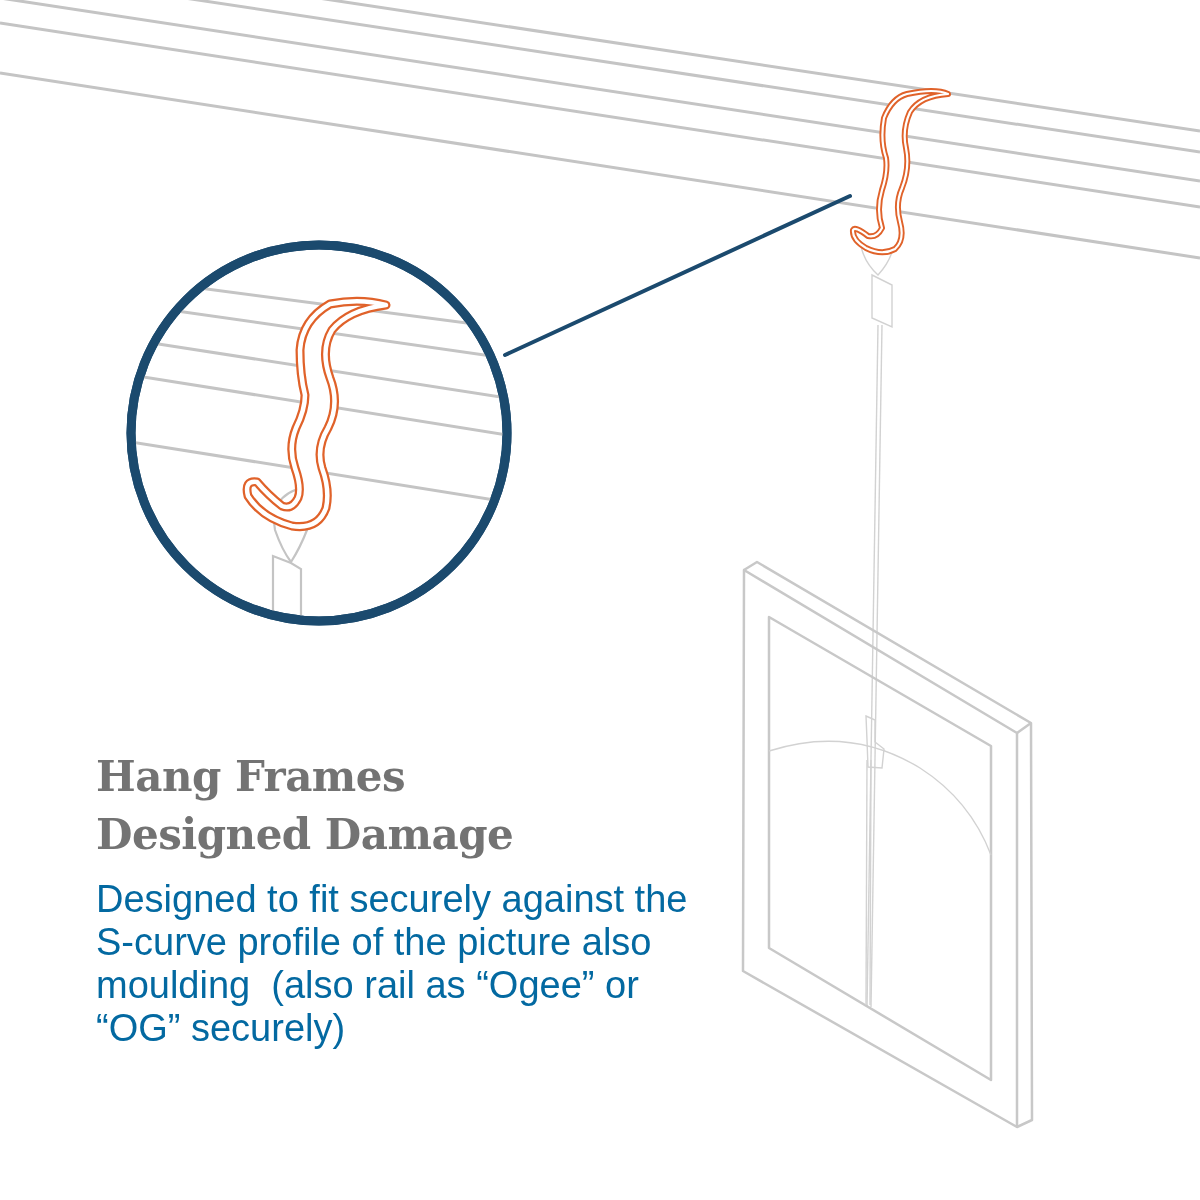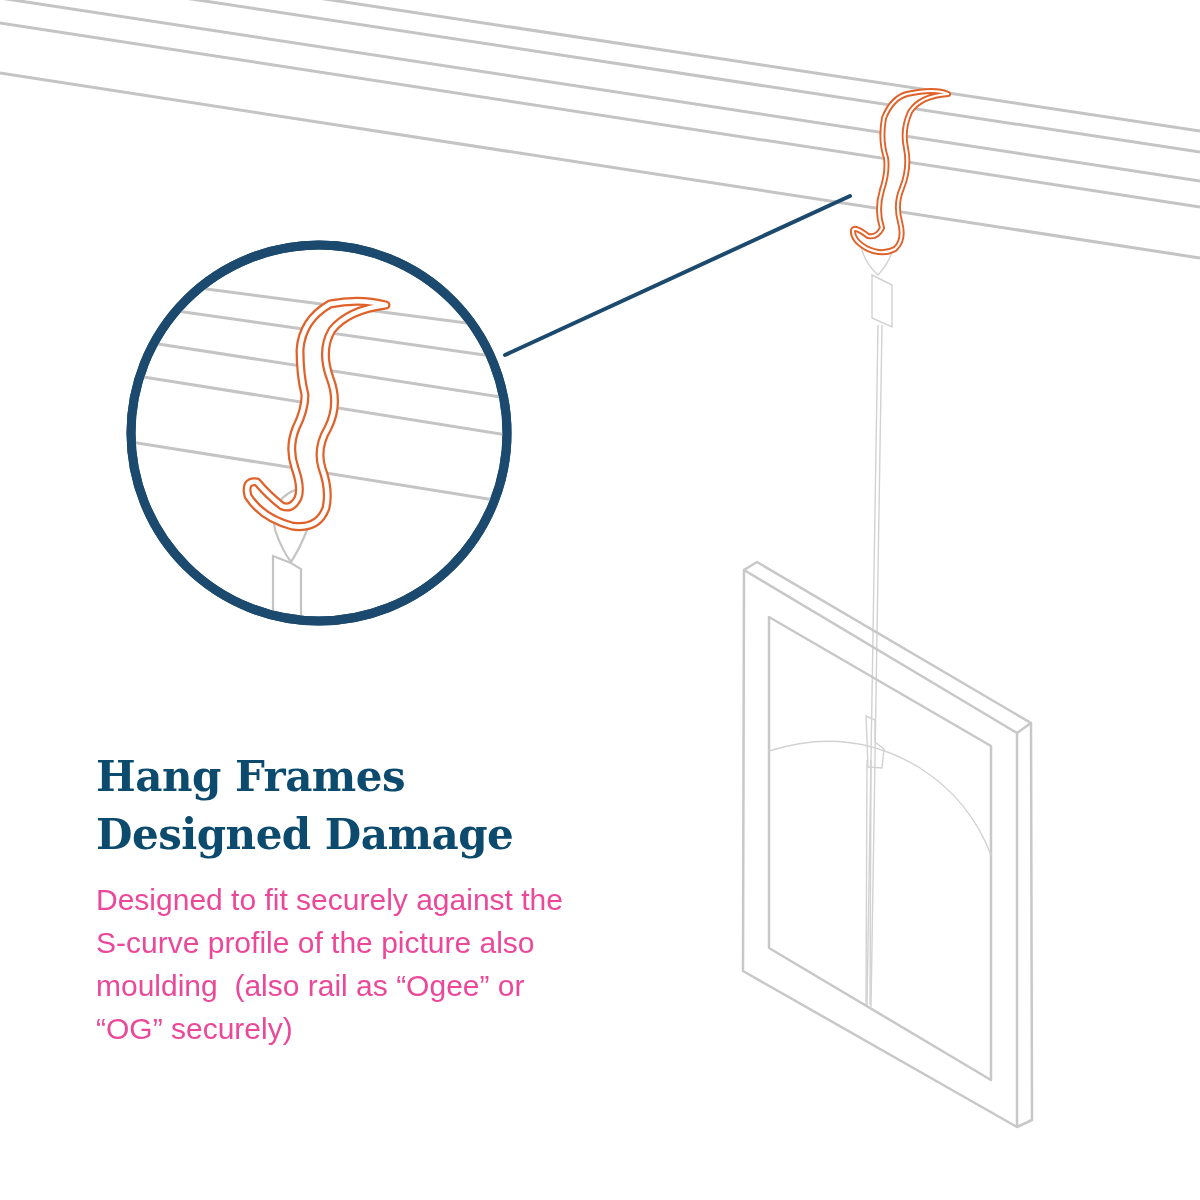--- a/index.html
+++ b/index.html
@@ -7,23 +7,23 @@
   #illustration{position:absolute;left:0;top:0;width:1200px;height:1200px;}
   .rail{stroke:#c4c4c4;stroke-width:3;fill:none;}
   .frame{stroke:#c8c8c8;stroke-width:2.5;fill:none;stroke-linejoin:round;}
   .thin{stroke:#d2d2d2;stroke-width:1.4;fill:none;}
   .hook-outer{stroke:#e0622a;stroke-width:9;fill:none;stroke-linejoin:round;stroke-linecap:round;}
   .hook-inner{stroke:#ffffff;stroke-width:4.5;fill:none;stroke-linejoin:round;stroke-linecap:round;}
   .hook-fill{fill:#ffffff;stroke:none;}
   .zoom-ring{stroke:#1b4a6e;stroke-width:9;fill:#ffffff;}
   .connector{stroke:#1b4a6e;stroke-width:4;fill:none;stroke-linecap:round;}
   .text-block{position:absolute;left:96px;top:748px;width:560px;}
-  .headline{margin:0;color:#0c4a6e;font-family:"DejaVu Serif",serif;font-weight:bold;font-size:42px;line-height:58px;letter-spacing:-0.5px;}
+  .headline{margin:0;color:#737373;font-family:"DejaVu Serif",serif;font-weight:bold;font-size:42px;line-height:58px;letter-spacing:-0.5px;}
   .headline span{display:block;}
-  .body-copy{margin:14px 0 0 0;color:#ec4899;font-family:"Liberation Sans",sans-serif;font-size:30px;line-height:43px;width:560px;}
+  .body-copy{margin:14px 0 0 0;color:#0369a1;font-family:"Liberation Sans",sans-serif;font-size:38px;line-height:43px;width:560px;}
   .body-copy span{display:block;white-space:pre;}
 </style>
 </head>
 <body>
 
 <svg id="illustration" viewBox="0 0 1200 1200" xmlns="http://www.w3.org/2000/svg">
   <defs>
     <clipPath id="circle-clip">
       <circle cx="319" cy="433" r="188"></circle>
     </clipPath>

